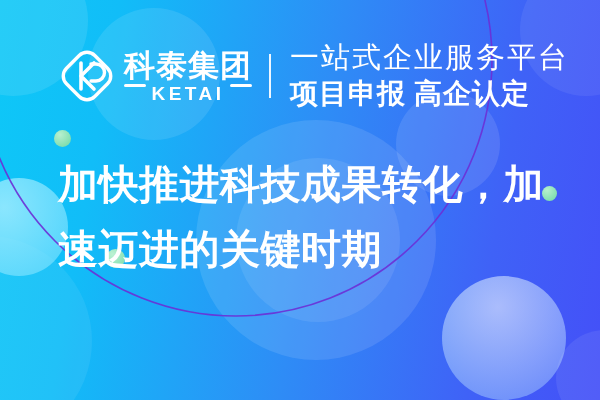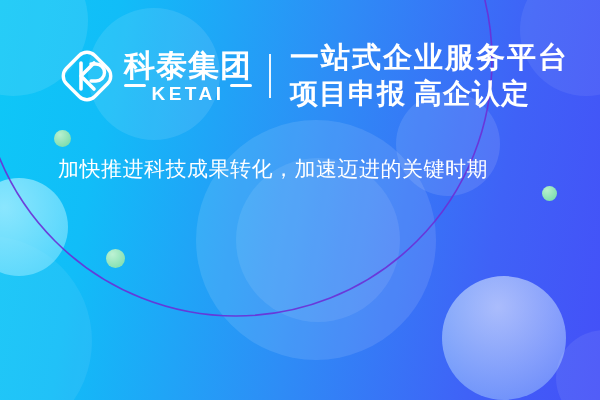--- a/index.html
+++ b/index.html
@@ -153,21 +153,21 @@
 
   .tagline-block {
     margin-left: 19px;
     display: flex;
     flex-direction: column;
     justify-content: center;
   }
   .tagline-main {
     color: #ffffff;
     font-size: 29px;
-    font-weight: 700;
+    font-weight: 400;
     letter-spacing: 2px;
     line-height: 1.06;
     white-space: nowrap;
   }
   .tagline-sub {
     color: #ffffff;
     font-family: "Liberation Serif", "DejaVu Serif", serif;
     font-size: 28px;
     font-weight: bold;
     letter-spacing: 1px;
@@ -175,22 +175,22 @@
     margin-top: 6px;
     white-space: nowrap;
   }
 
   
   .headline {
     position: absolute;
     left: 58px; top: 152px;
     width: 500px;
     color: #ffffff;
-    font-size: 21px;
-    font-weight: normal;
+    font-size: 40px;
+    font-weight: bold;
     line-height: 1.62;
     letter-spacing: 0.5px;
   }
 </style>
 </head>
 <body>
 
 <div class="banner">
 
   <div class="deco deco-circle-topleft-soft"></div>

